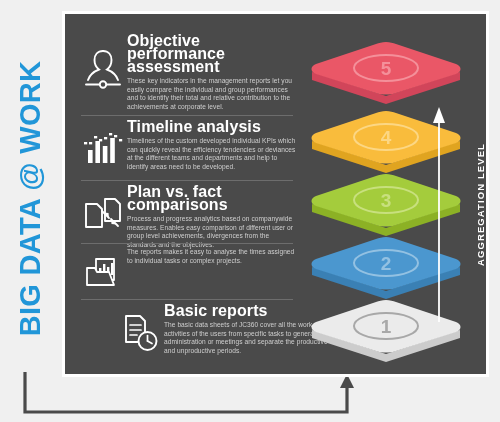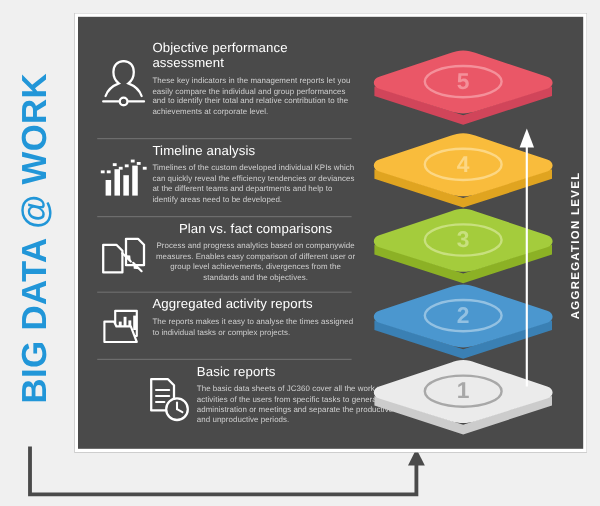--- a/index.html
+++ b/index.html
@@ -83,22 +83,22 @@
     align-items: center;
     justify-content: center;
   }
   .row-text {
     position: absolute;
     left: 62px;
     width: 172px;
   }
   .row-title {
     color: #ffffff;
-    font-size: 11px;
-    font-weight: normal;
+    font-size: 16px;
+    font-weight: bold;
     line-height: 13px;
     margin: 0 0 4px 0;
     letter-spacing: 0.1px;
   }
   .row-body {
     color: #cfcfcf;
     font-size: 6.6px;
     line-height: 8.6px;
     margin: 0;
     letter-spacing: 0.05px;
@@ -194,21 +194,21 @@
         </g>
       </svg>
     </div>
     <div class="row-text" style="top:2px;">
       <p class="row-title">Timeline analysis</p>
       <p class="row-body">Timelines of the custom developed individual KPIs which can quickly reveal the efficiency tendencies or deviances at the different teams and departments and help to identify areas need to be developed.</p>
     </div>
   </div>
   <div class="row-divider" style="top:166px;"></div>
 
-  <div class="row" style="top:169px;height:60px;text-align:center;">
+  <div class="row" style="top:169px;height:60px;">
     <div class="row-icon" style="top:9px;height:44px;">
       <svg width="40" height="40" viewBox="0 0 40 40">
         <path d="M22 5 L32 5 L37 10 L37 27 L22 27 Z" fill="none" stroke="#ffffff" stroke-width="1.9" stroke-linejoin="round"></path>
         <path d="M3 10 L14 10 L19 15 L19 33 L3 33 Z" fill="#4a4a4a" stroke="#ffffff" stroke-width="1.9" stroke-linejoin="round"></path>
         <line x1="19" y1="17" x2="26" y2="24" stroke="#ffffff" stroke-width="1.8" stroke-linecap="round"></line>
         <polygon points="26,24 25.5,19 20.8,18.6" fill="#ffffff"></polygon>
         <line x1="35" y1="32" x2="28" y2="25" stroke="#ffffff" stroke-width="1.8" stroke-linecap="round"></line>
         <polygon points="28,25 28.5,30 33.2,30.4" fill="#ffffff"></polygon>
       </svg>
     </div>
@@ -226,21 +226,20 @@
         <g fill="#ffffff">
           <rect x="16" y="14" width="2.4" height="7"></rect>
           <rect x="20" y="10" width="2.4" height="11"></rect>
           <rect x="24" y="13" width="2.4" height="8"></rect>
           <rect x="28" y="9" width="2.4" height="12"></rect>
         </g>
         <path d="M4 14 L12 14 L14 18 L26 18 L31 31 L4 31 Z" fill="#4a4a4a" stroke="#ffffff" stroke-width="1.8" stroke-linejoin="round"></path>
       </svg>
     </div>
     <div class="row-text" style="top:2px;">
-      <p class="row-title">Aggregated activity reports</p>
       <p class="row-body">The reports makes it easy to analyse the times assigned to individual tasks or complex projects.</p>
     </div>
   </div>
   <div class="row-divider" style="top:285px;"></div>
 
   <div class="row" style="top:288px;height:62px;margin-left:37px;">
     <div class="row-icon" style="top:8px;height:46px;">
       <svg width="40" height="42" viewBox="0 0 40 42">
         <path d="M6 4 L20 4 L25 9 L25 30 L6 30 Z" fill="#4a4a4a" stroke="#ffffff" stroke-width="1.9" stroke-linejoin="round"></path>
         <line x1="10" y1="13" x2="21" y2="13" stroke="#ffffff" stroke-width="1.7" stroke-linecap="round"></line>

